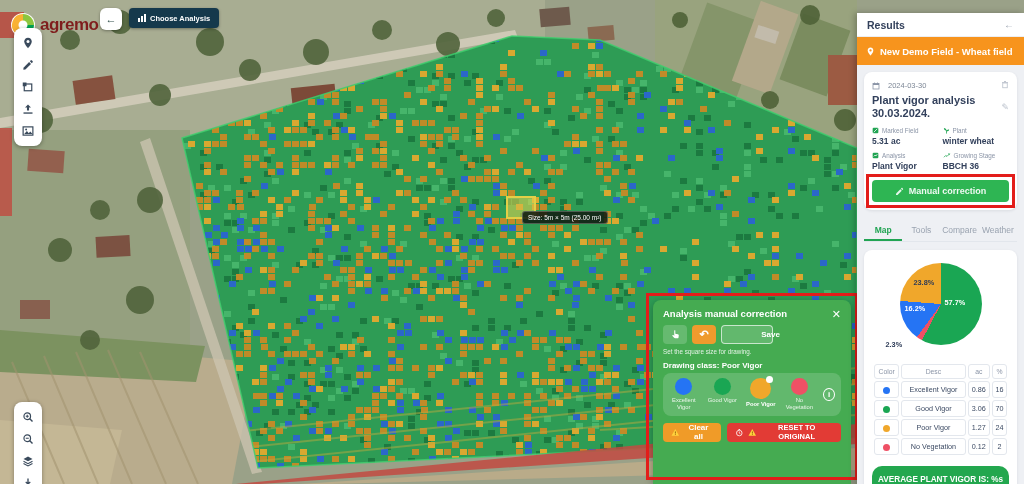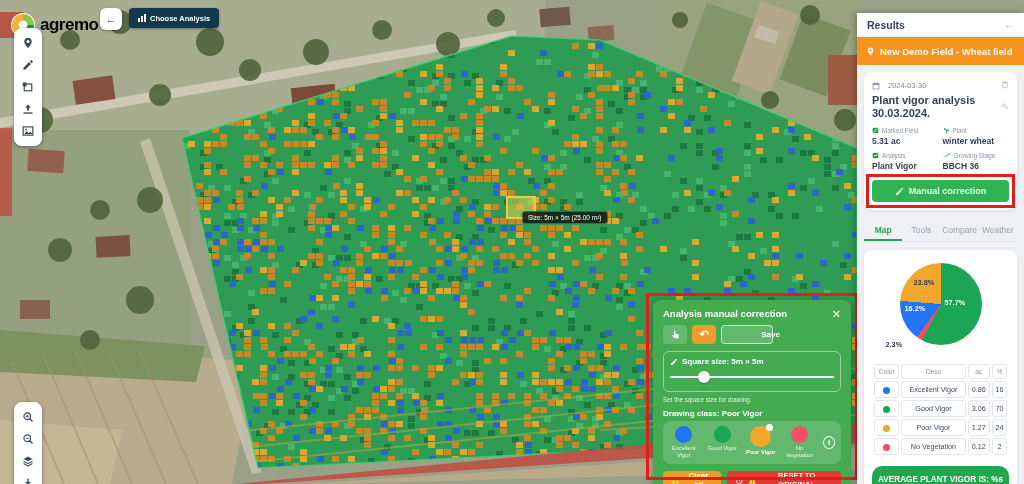--- a/index.html
+++ b/index.html
@@ -12,21 +12,21 @@
 
   
   .brush-square { position:absolute; left:506px; top:196px; width:30px; height:23px;
     background:rgba(233,214,80,.55); border:2px solid #e3cf47; z-index:3; }
   .map-tooltip { position:absolute; left:522px; top:211px; z-index:3;
     background:rgba(18,28,18,.88); color:#fff; font-size:6.5px; padding:2px 5px;
     border-radius:3px; border:1px solid rgba(255,255,255,.25); white-space:nowrap; }
 
   
   .logo { position:absolute; left:10px; top:12px; display:flex; align-items:center; gap:4px; z-index:4; }
-  .logo-text { font-size:17px; font-weight:bold; color:#000000; letter-spacing:-0.5px; }
+  .logo-text { font-size:17px; font-weight:bold; color:#7f1d1d; letter-spacing:-0.5px; }
   .back-btn { position:absolute; left:100px; top:8px; width:22px; height:22px; z-index:4;
     background:#fff; border:none; border-radius:6px; box-shadow:0 1px 3px rgba(0,0,0,.35);
     color:#2f4f4a; font-size:11px; line-height:20px; text-align:center; cursor:pointer; }
   .choose-analysis { position:absolute; left:129px; top:8px; height:20px; z-index:4;
     background:#15394c; color:#fff; border:none; border-radius:4px; font-size:7.5px; font-weight:bold;
     display:flex; align-items:center; gap:4px; padding:0 9px; box-shadow:0 1px 3px rgba(0,0,0,.35); cursor:pointer; }
 
   
   .tool-col { position:absolute; width:28px; background:#fff; border-radius:8px;
     box-shadow:0 1px 4px rgba(0,0,0,.35); z-index:4; display:flex; flex-direction:column; align-items:center; padding:4px 0; }
@@ -2148,33 +2148,20 @@
       </button>
       <button class="cp-tool-btn btn-save">
         <svg width="9" height="9" viewBox="0 0 16 16">
             <path d="M2 2h9.5L14 4.5V14H2z" fill="none" stroke="#fff" stroke-width="1.6"></path>
             <rect x="5" y="9" width="6" height="4" fill="#fff"></rect>
             <rect x="5" y="2.5" width="5" height="3" fill="#fff"></rect>
           </svg>
         <span>Save</span>
       </button>
     </div>
-    <div class="cp-size-group">
-      <div class="cp-size-label">
-        <svg width="8" height="8" viewBox="0 0 16 16">
-            <path d="M2 11.5l7.5-7.5 2.5 2.5-7.5 7.5L1.8 14.2z" fill="#fff"></path>
-            <path d="M10.5 3l2.5 2.5 1.2-1.2c.4-.4.4-1 0-1.4l-1.1-1.1c-.4-.4-1-.4-1.4 0z" fill="#fff"></path>
-          </svg>
-        <span>Square size: 5m × 5m</span>
-      </div>
-      <div class="cp-slider">
-        <div class="track"></div>
-        <div class="thumb"></div>
-      </div>
-    </div>
     <div class="cp-hint">Set the square size for drawing.</div>
     <div class="cp-class-label">Drawing class: Poor Vigor</div>
     <div class="cp-classes">
       <div class="cls">
         <span class="cls-dot" style="background: rgb(37, 116, 244);"></span>
         <span class="cls-name">Excellent Vigor</span>
       </div>
       <div class="cls">
         <span class="cls-dot" style="background: rgb(26, 166, 83);"></span>
         <span class="cls-name">Good Vigor</span>

